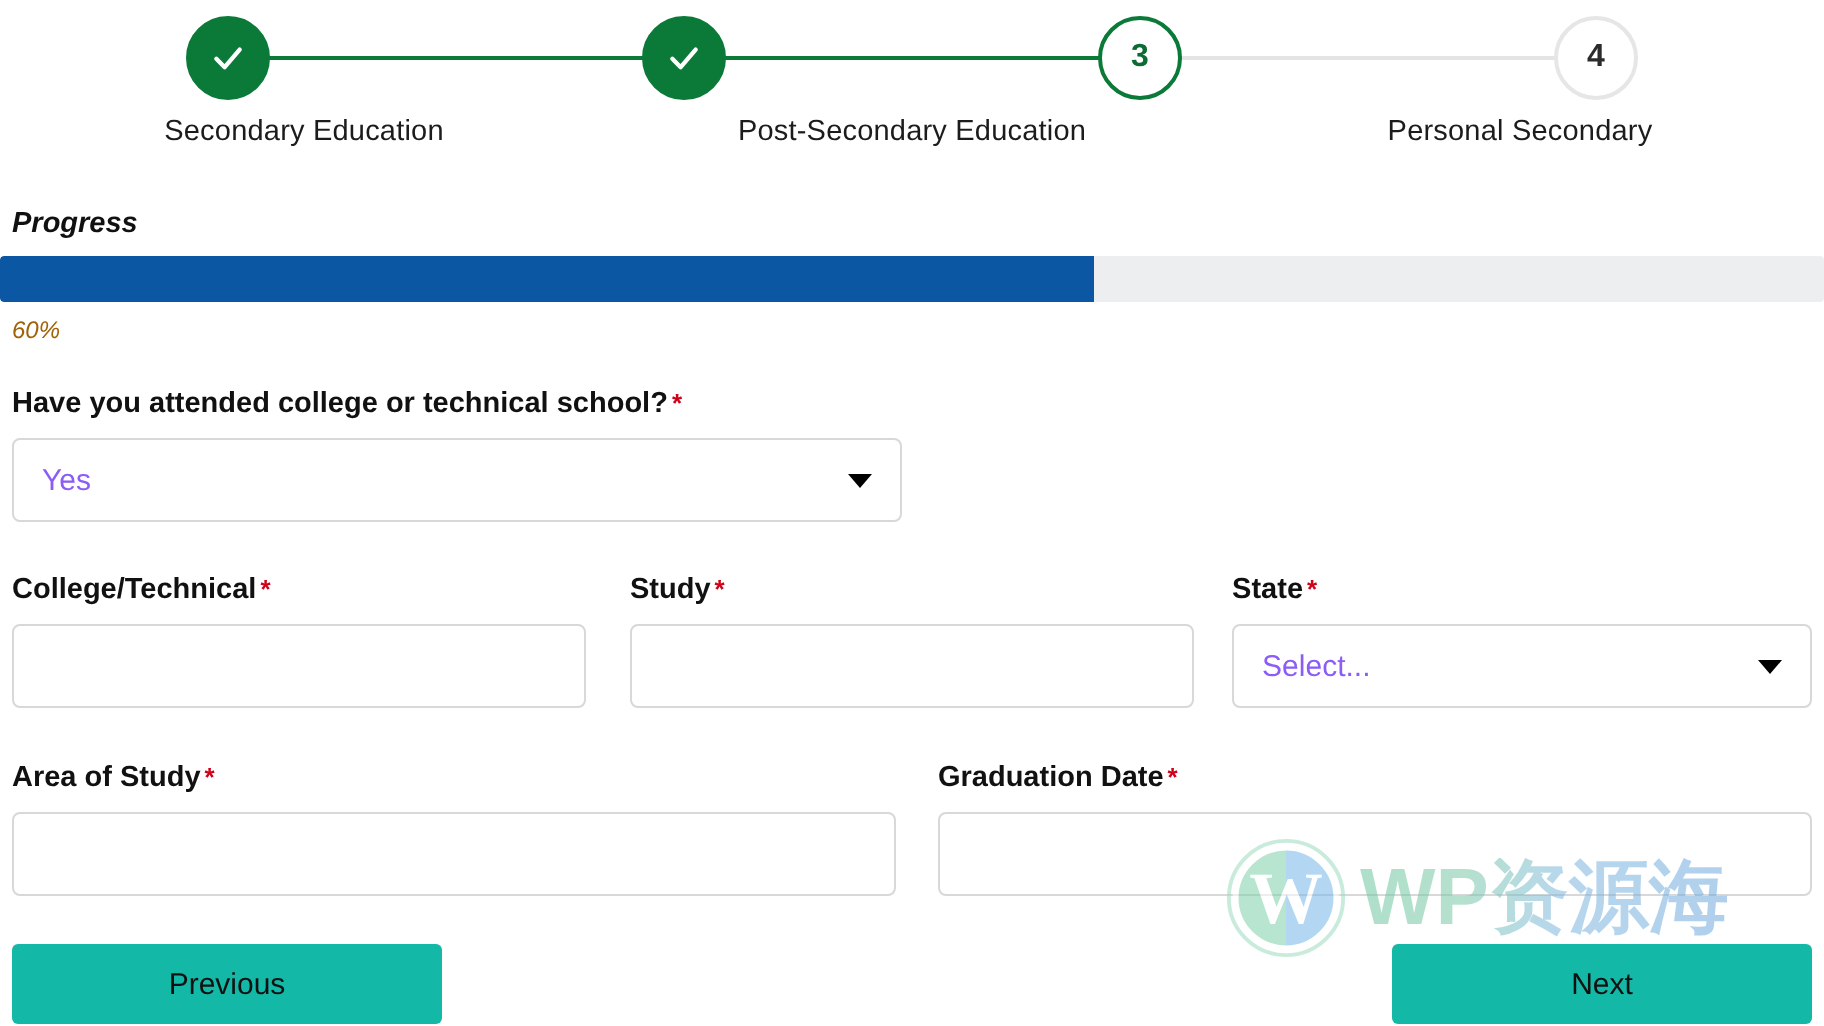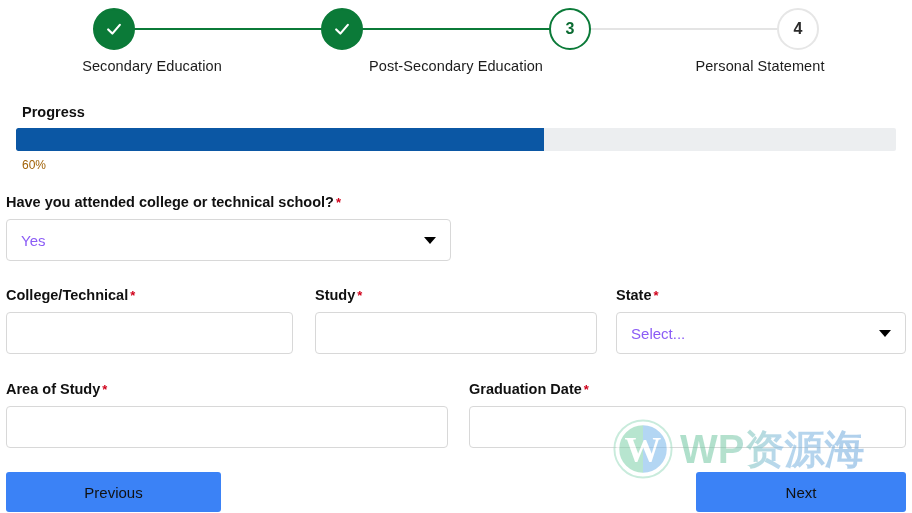--- a/index.html
+++ b/index.html
@@ -91,21 +91,21 @@
   }
   .step-label {
     flex: 1 1 0;
     text-align: center;
     font-size: 14.5px;
     color: #1c1c1c;
     letter-spacing: 0.1px;
   }
 
   
-  .progress-section { padding: 0 22px; }
+  .progress-section { padding: 0 6px; font-style: italic; }
   .progress-title {
     font-size: 14.5px;
     font-weight: 700;
     color: #111111;
     margin: 18px 0 8px 0;
   }
   .progress-track {
     position: relative;
     height: 23px;
     background: #eceef0;
@@ -185,21 +185,21 @@
     margin-top: 24px;
     padding: 0 6px;
     display: flex;
     justify-content: space-between;
     align-items: flex-start;
   }
   .btn {
     box-sizing: border-box;
     width: 215px;
     height: 40px;
-    background: #3b82f6;
+    background: #14b8a6;
     border: none;
     border-radius: 3px;
     font-family: "Liberation Sans", sans-serif;
     font-size: 15px;
     color: #111111;
     cursor: pointer;
     display: flex;
     align-items: center;
     justify-content: center;
   }
@@ -266,21 +266,21 @@
       <div class="step-circle upcoming">
         <span>4</span>
       </div>
     </div>
 
   </div>
 
   <div class="step-labels">
     <div class="step-label">Secondary Education</div>
     <div class="step-label">Post-Secondary Education</div>
-    <div class="step-label">Personal Statement</div>
+    <div class="step-label">Personal Secondary</div>
   </div>
 </div>
 
 <div class="progress-section">
   <div class="progress-title">Progress</div>
   <div class="progress-track" style="background: rgb(236, 238, 240);">
     <div class="progress-fill" id="progress-fill" style="width: 60%; background: rgb(11, 87, 164);"></div>
   </div>
   <div class="progress-value">60%</div>
 </div>

